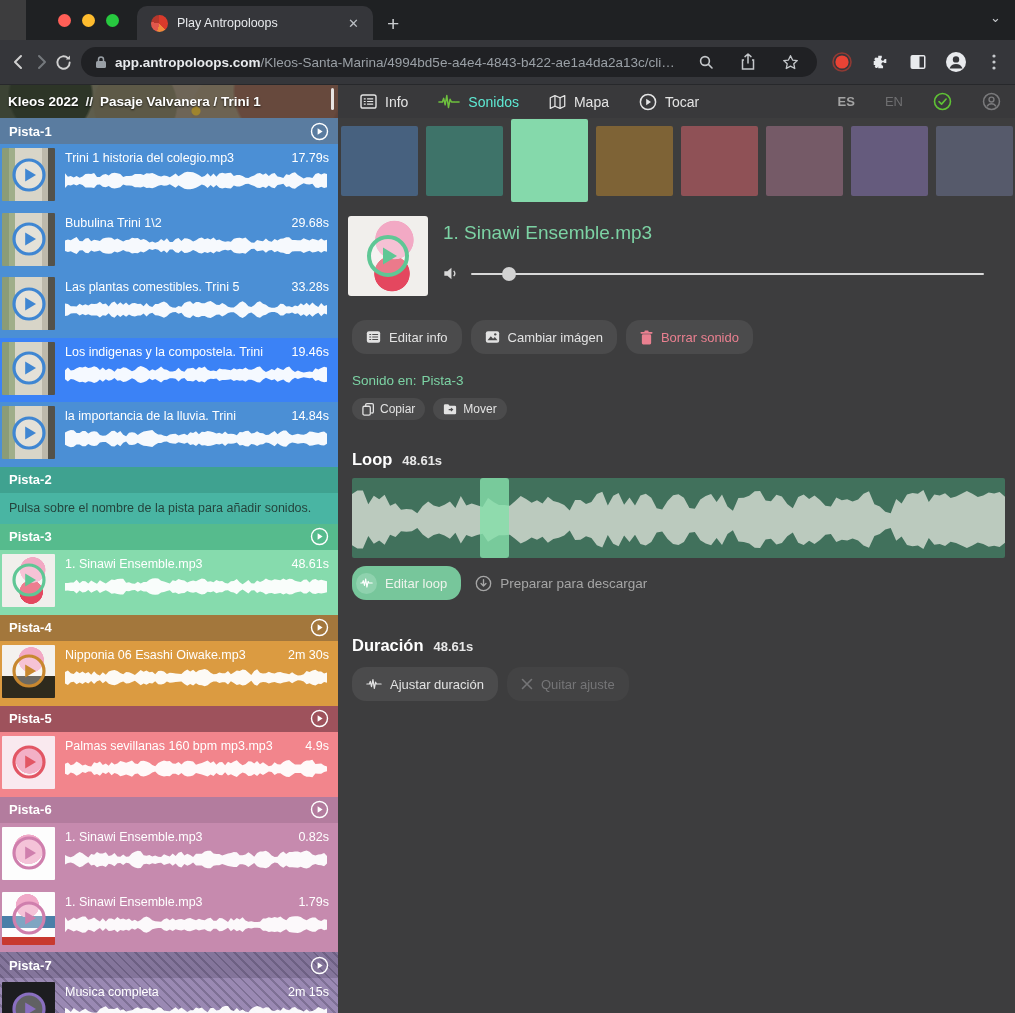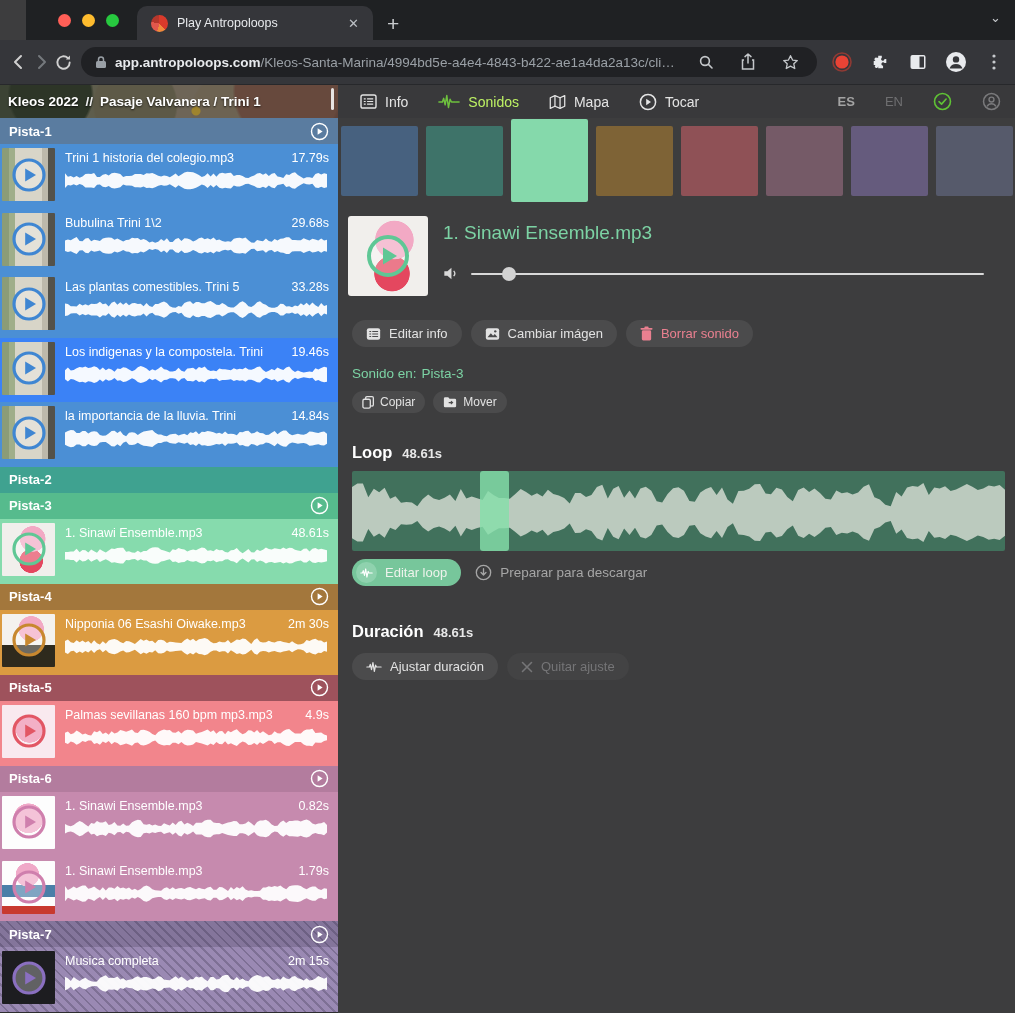--- a/index.html
+++ b/index.html
@@ -42,21 +42,21 @@
       linear-gradient(100deg, #55604a 0 18%, #8c8a70 18% 42%, #a59681 42% 66%, #8f7a66 66% 100%);
     overflow:hidden; }
   .map-crumb::after { content:""; position:absolute; inset:0; background:rgba(20,22,18,0.38); }
   .crumb-text { position:relative; z-index:2; color:#fff; font-size:13.5px; font-weight:700; white-space:nowrap;
     text-shadow:0 1px 2px rgba(0,0,0,.8); display:flex; gap:7px; align-items:center; }
   .crumb-sep { font-weight:700; color:#f0f0f0; }
   .side-scrollbar { position:absolute; right:4px; top:3px; width:3px; height:22px; border-radius:2px;
     background:rgba(255,255,255,.85); z-index:3; }
   .appnav { flex:1; background:#39393b; display:flex; align-items:center; padding:0 14px 0 22px; gap:30px; }
   .nav-item { display:flex; align-items:center; gap:8px; color:#e4e4e4; font-size:14px; }
-  .nav-item.active { color:#bef264; }
+  .nav-item.active { color:#5eead4; }
   .nav-spacer { flex:1; }
   .lang { font-size:13px; font-weight:700; color:#a3a3a3; }
   .lang.dim { color:#6f6f71; font-weight:400; }
   .nav-circle { display:flex; align-items:center; }
 
   
   .content { display:flex; height:895px; }
   .sidebar { width:338px; flex:none; overflow:hidden; background:#2e2e30; }
   .main { flex:1; position:relative; background:#3d3d3e; overflow:visible; }
 
@@ -97,21 +97,21 @@
   .detail-head { display:flex; gap:15px; }
   .detail-thumb { width:80px; height:80px; border-radius:3px; position:relative; flex:none; overflow:hidden; }
   .detail-right { flex:1; padding-top:6px; }
   .detail-title { font-size:19px; color:#7cd3a4; }
   .vol-row { display:flex; align-items:center; margin-top:22px; gap:12px; }
   .vol-track { position:relative; width:513px; height:2px; background:#d9d9d9; border-radius:1px; }
   .vol-handle { position:absolute; left:31px; top:-6px; width:14px; height:14px; border-radius:50%; background:#d2d2d2; }
 
   .btn-row { display:flex; gap:9px; margin-top:24px; padding-left:4px; }
   .pill { display:inline-flex; align-items:center; gap:8px; background:#4b4b4c; color:#e2e2e2;
-    border:none; border-radius:14px; height:27px; padding:0 14px; font-size:13px;
+    border:none; border-radius:14px; height:34px; padding:0 14px; font-size:13px;
     font-family:"Liberation Sans",sans-serif; }
   .pill.danger { color:#ea8090; }
   .pill.small { height:22px; border-radius:11px; font-size:12px; padding:0 10px; gap:6px; }
   .pill.mint { background:#77c69b; color:#eef3ec; padding-left:4px; }
   .pill.disabled { background:#434344; color:#757577; }
   .mint-circle { width:21px; height:21px; border-radius:50%; background:#8fd2ae; display:flex;
     align-items:center; justify-content:center; }
 
   .sound-in { margin-top:19px; padding-left:4px; font-size:13.5px; color:#7cd3a4; }
   .sound-in .trk { margin-left:5px; }
@@ -396,20 +396,21 @@
                 <path d="M0.0 6.5 L2.9 5.0 L5.8 3.9 L8.7 4.3 L11.6 7.0 L14.6 6.9 L17.5 4.9 L20.4 5.0 L23.3 7.5 L26.2 5.7 L29.1 5.2 L32.0 5.7 L34.9 9.0 L37.8 9.7 L40.8 9.5 L43.7 7.4 L46.6 4.9 L49.5 4.7 L52.4 7.1 L55.3 4.9 L58.2 8.8 L61.1 10.3 L64.0 6.7 L67.0 6.3 L69.9 6.7 L72.8 8.9 L75.7 6.9 L78.6 5.6 L81.5 5.1 L84.4 4.5 L87.3 4.1 L90.2 6.7 L93.2 8.5 L96.1 8.5 L99.0 9.8 L101.9 10.2 L104.8 8.4 L107.7 7.9 L110.6 7.7 L113.5 9.5 L116.4 8.5 L119.4 7.8 L122.3 9.2 L125.2 6.2 L128.1 7.1 L131.0 5.3 L133.9 8.2 L136.8 5.7 L139.7 6.1 L142.6 5.1 L145.6 5.4 L148.5 6.2 L151.4 7.5 L154.3 6.8 L157.2 7.9 L160.1 5.4 L163.0 8.0 L165.9 7.7 L168.8 8.0 L171.8 9.3 L174.7 5.9 L177.6 6.2 L180.5 4.9 L183.4 4.7 L186.3 7.5 L189.2 7.0 L192.1 5.2 L195.0 6.9 L198.0 7.3 L200.9 9.1 L203.8 8.7 L206.7 6.8 L209.6 5.0 L212.5 8.2 L215.4 6.1 L218.3 4.5 L221.2 4.5 L224.2 7.7 L227.1 9.2 L230.0 8.4 L232.9 7.8 L235.8 8.4 L238.7 8.7 L241.6 7.7 L244.5 5.4 L247.4 5.7 L250.4 6.5 L253.3 7.1 L256.2 6.0 L259.1 5.6 L262.0 7.8 L262.0 17.7 L259.1 19.6 L256.2 19.3 L253.3 18.3 L250.4 18.8 L247.4 19.6 L244.5 19.8 L241.6 17.8 L238.7 16.9 L235.8 17.2 L232.9 17.7 L230.0 17.1 L227.1 16.4 L224.2 17.8 L221.2 20.7 L218.3 20.6 L215.4 19.2 L212.5 17.3 L209.6 20.2 L206.7 18.6 L203.8 16.9 L200.9 16.5 L198.0 18.2 L195.0 18.5 L192.1 20.0 L189.2 18.4 L186.3 17.9 L183.4 20.5 L180.5 20.3 L177.6 19.1 L174.7 19.4 L171.8 16.4 L168.8 17.5 L165.9 17.8 L163.0 17.5 L160.1 19.9 L157.2 17.6 L154.3 18.5 L151.4 18.0 L148.5 19.1 L145.6 19.8 L142.6 20.1 L139.7 19.2 L136.8 19.5 L133.9 17.4 L131.0 19.9 L128.1 18.3 L125.2 19.1 L122.3 16.4 L119.4 17.7 L116.4 17.1 L113.5 16.2 L110.6 17.8 L107.7 17.6 L104.8 17.1 L101.9 15.6 L99.0 15.8 L96.1 17.1 L93.2 17.1 L90.2 18.7 L87.3 21.1 L84.4 20.6 L81.5 20.1 L78.6 19.7 L75.7 18.5 L72.8 16.7 L69.9 18.6 L67.0 19.0 L64.0 18.7 L61.1 15.4 L58.2 16.7 L55.3 20.3 L52.4 18.3 L49.5 20.5 L46.6 20.3 L43.7 18.0 L40.8 16.1 L37.8 15.9 L34.9 16.6 L32.0 19.6 L29.1 20.1 L26.2 19.5 L23.3 17.9 L20.4 20.2 L17.5 20.3 L14.6 18.5 L11.6 18.4 L8.7 20.8 L5.8 21.2 L2.9 20.2 L0.0 18.8 Z" fill="#ffffff" fill-opacity="0.95"></path>
               </svg>
             </div>
           </div>
         </div>
       </div>
       <div class="track">
         <div class="track-header" style="background: rgb(63, 162, 144);">
           <span>Pista-2</span>
         </div>
+        <div class="track-message" style="background: rgb(73, 181, 163);">Pulsa sobre el nombre de la pista para añadir sonidos.</div>
       </div>
       <div class="track">
         <div class="track-header" style="background: rgb(86, 187, 141);">
           <span>Pista-3</span>
           <span>
             <svg width="19" height="19" viewBox="0 0 19 19">
               <circle cx="9.5" cy="9.5" r="8" stroke="#fff" stroke-width="1.4" fill="none"></circle>
               <path d="M7.6 6.2 L12.6 9.5 L7.6 12.8 Z" fill="#fff"></path>
             </svg>
           </span>

